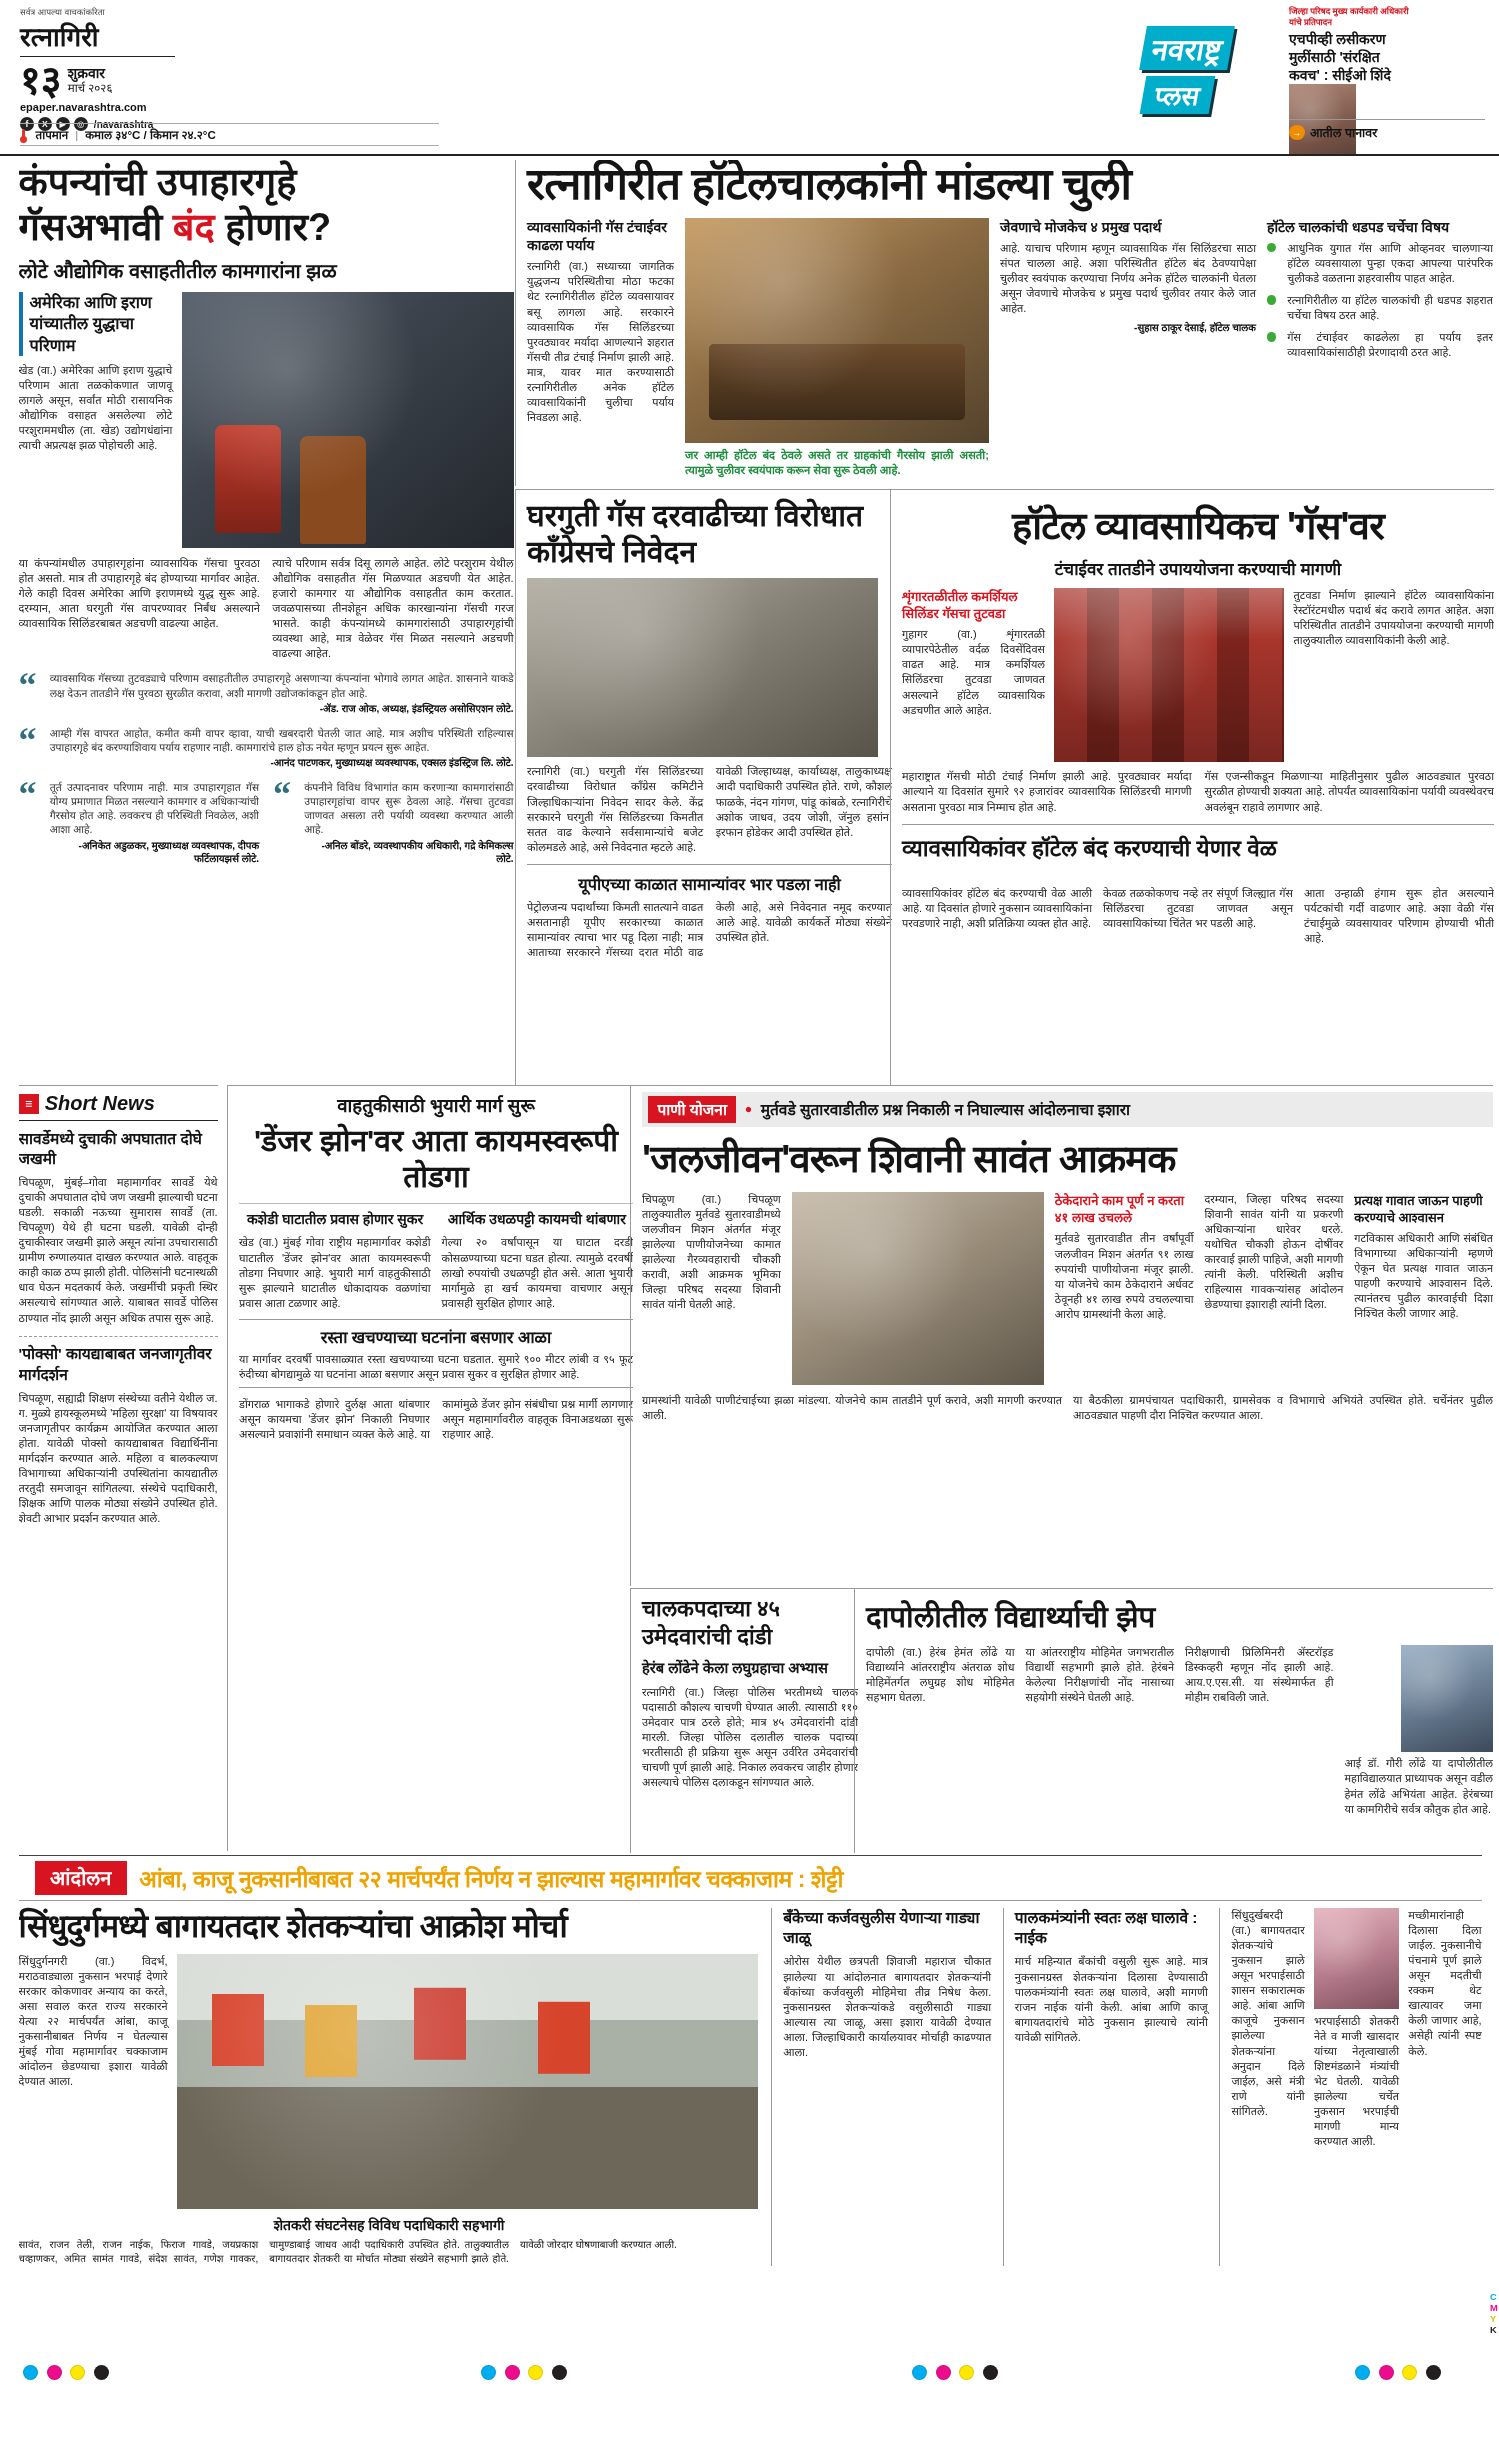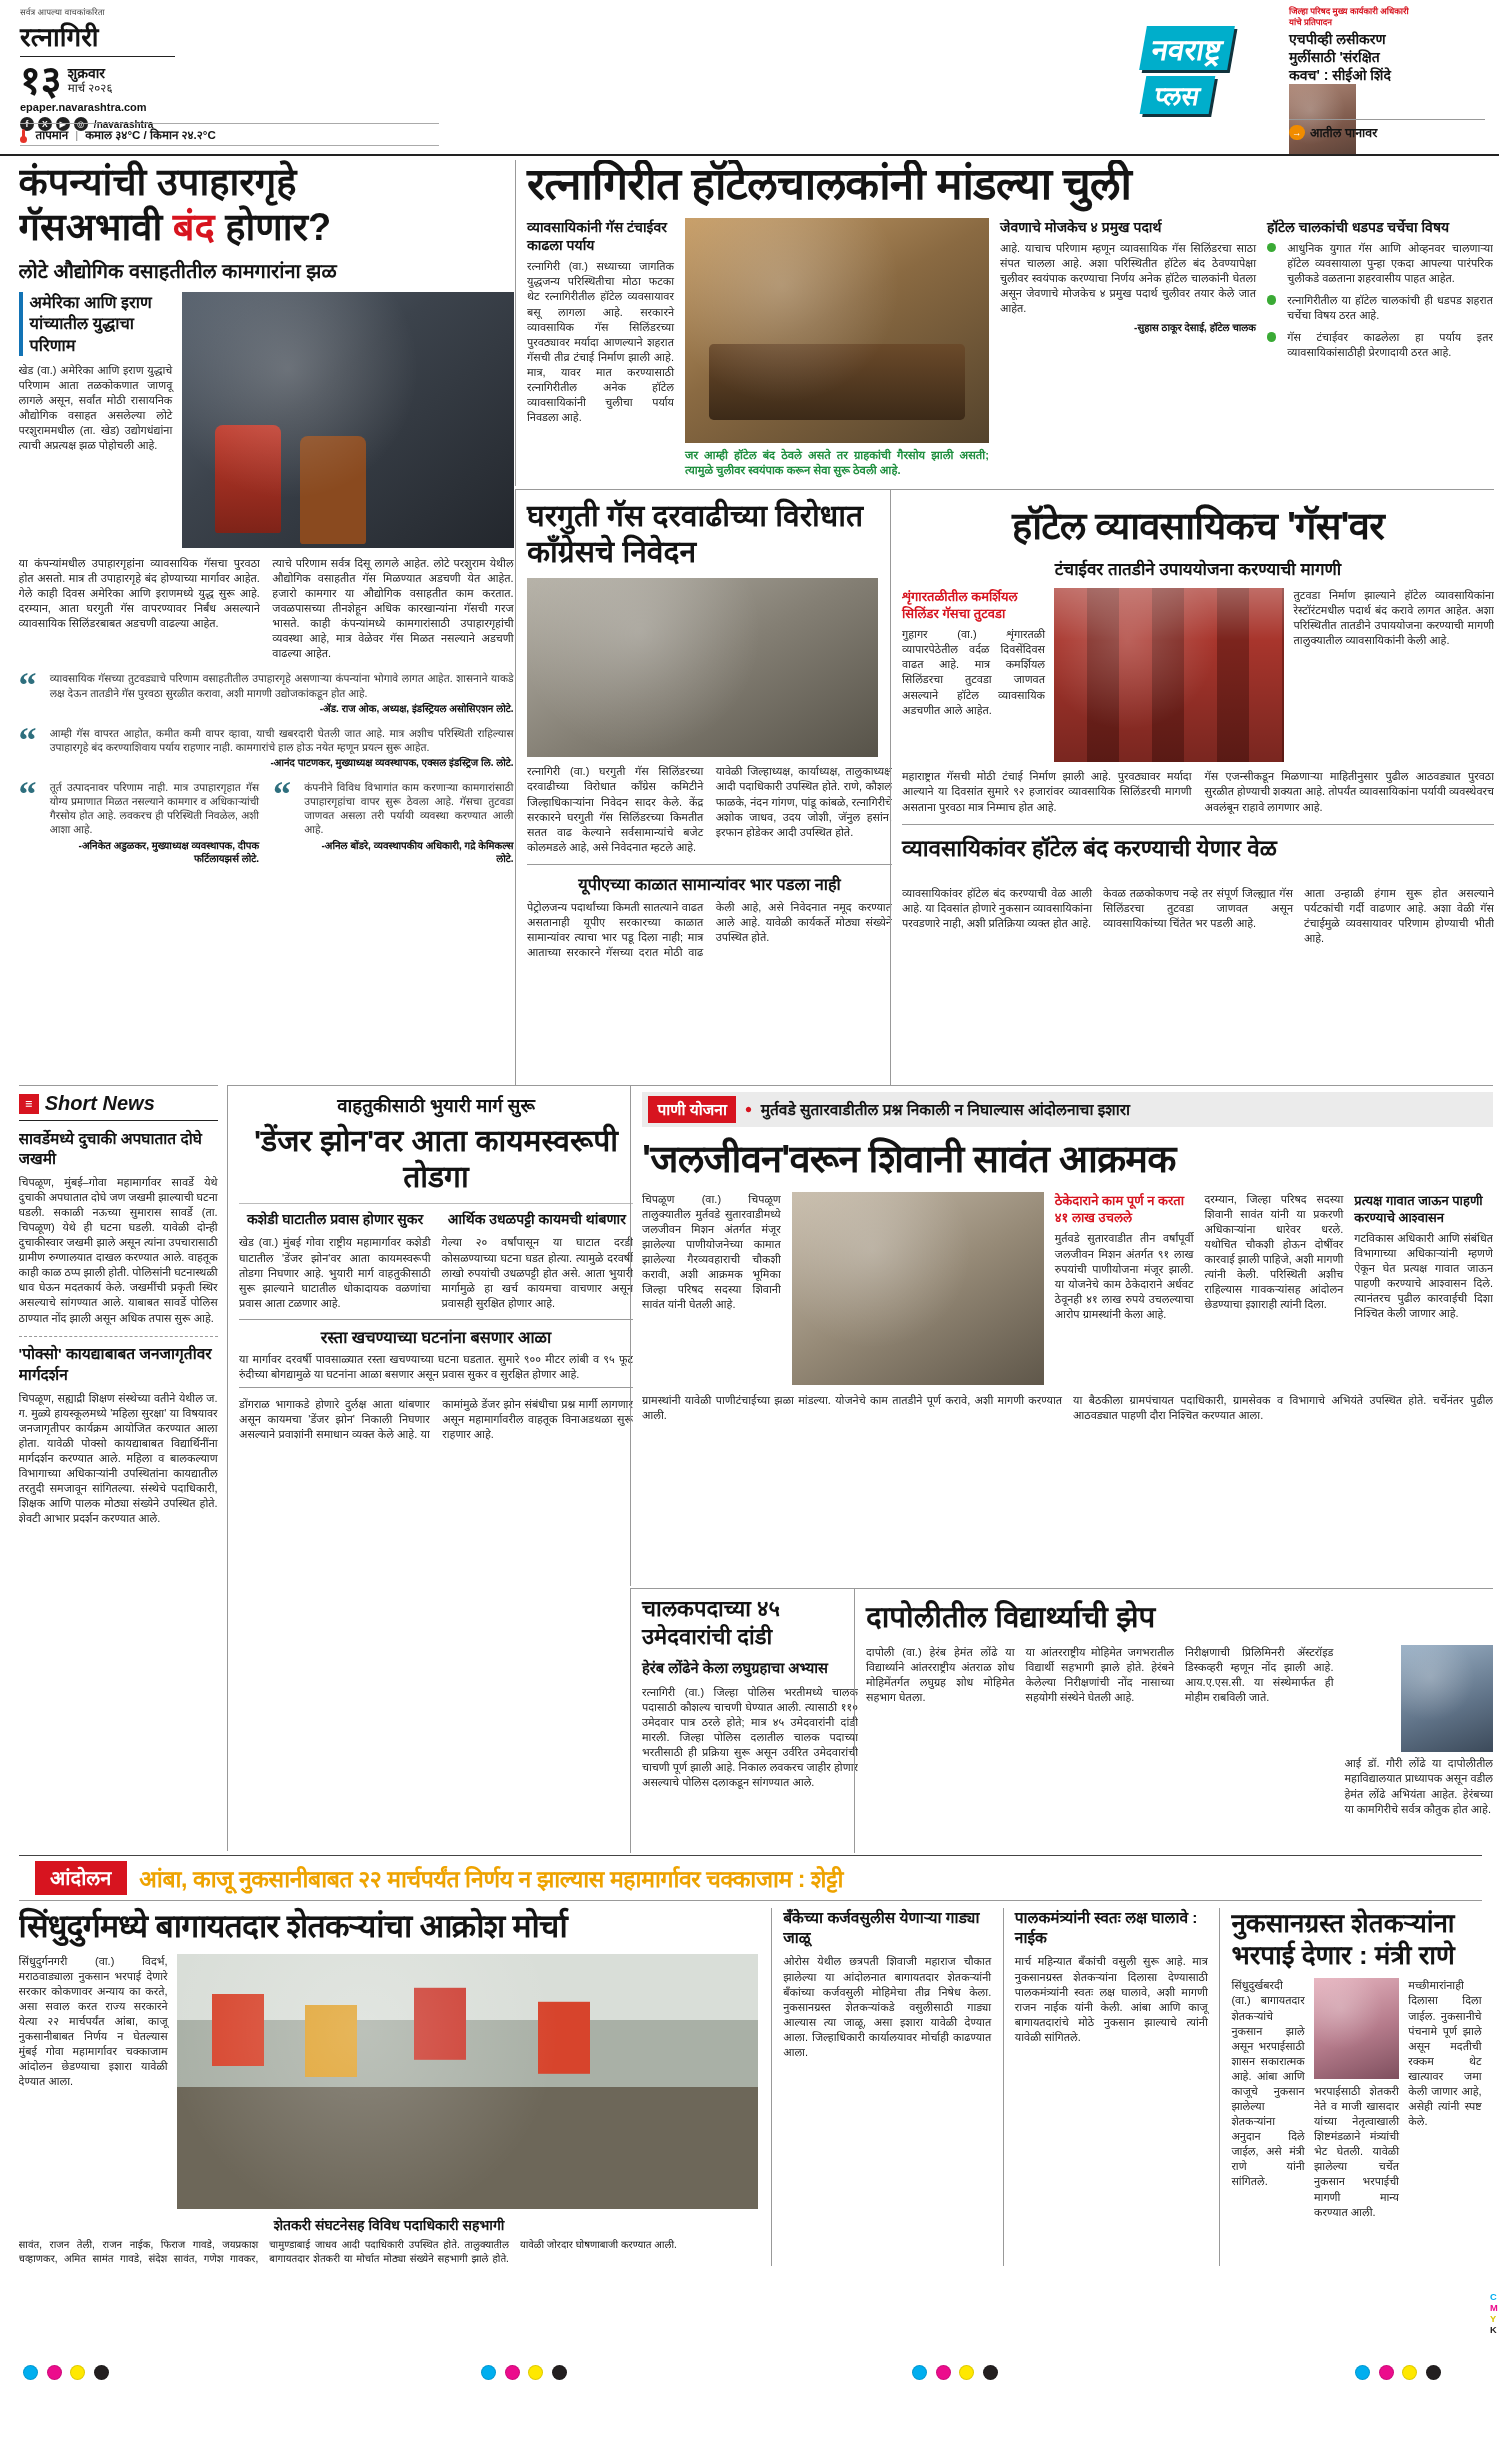--- a/index.html
+++ b/index.html
@@ -445,21 +445,20 @@
       </div>
       <div class="bb-mid1">
         <h3 class="bb-sub">बँकेच्या कर्जवसुलीस येणाऱ्या गाड्या जाळू</h3>
         <p class="body-text">ओरोस येथील छत्रपती शिवाजी महाराज चौकात झालेल्या या आंदोलनात बागायतदार शेतकऱ्यांनी बँकांच्या कर्जवसुली मोहिमेचा तीव्र निषेध केला. नुकसानग्रस्त शेतकऱ्यांकडे वसुलीसाठी गाड्या आल्यास त्या जाळू, असा इशारा यावेळी देण्यात आला. जिल्हाधिकारी कार्यालयावर मोर्चाही काढण्यात आला.</p>
       </div>
       <div class="bb-mid2">
         <h3 class="bb-sub">पालकमंत्र्यांनी स्वतः लक्ष घालावे : नाईक</h3>
         <p class="body-text">मार्च महिन्यात बँकांची वसुली सुरू आहे. मात्र नुकसानग्रस्त शेतकऱ्यांना दिलासा देण्यासाठी पालकमंत्र्यांनी स्वतः लक्ष घालावे, अशी मागणी राजन नाईक यांनी केली. आंबा आणि काजू बागायतदारांचे मोठे नुकसान झाल्याचे त्यांनी यावेळी सांगितले.</p>
       </div>
       <div class="bb-right">
-        <h2 class="hl-br">नुकसानग्रस्त शेतकऱ्यांना भरपाई देणार : मंत्री राणे</h2>
         <div class="br-row">
           <div class="brc">
               <p class="body-text">सिंधुदुर्खबरदी (वा.) बागायतदार शेतकऱ्यांचे नुकसान झाले असून भरपाईसाठी शासन सकारात्मक आहे. आंबा आणि काजूचे नुकसान झालेल्या शेतकऱ्यांना अनुदान दिले जाईल, असे मंत्री राणे यांनी सांगितले.</p>
             </div>
           <div class="brc">
             <div class="photo photo-minister"></div>
             <p class="body-text">भरपाईसाठी शेतकरी नेते व माजी खासदार यांच्या नेतृत्वाखाली शिष्टमंडळाने मंत्र्यांची भेट घेतली. यावेळी झालेल्या चर्चेत नुकसान भरपाईची मागणी मान्य करण्यात आली.</p>
           </div>
           <div class="brc">
               <p class="body-text">मच्छीमारांनाही दिलासा दिला जाईल. नुकसानीचे पंचनामे पूर्ण झाले असून मदतीची रक्कम थेट खात्यावर जमा केली जाणार आहे, असेही त्यांनी स्पष्ट केले.</p>

